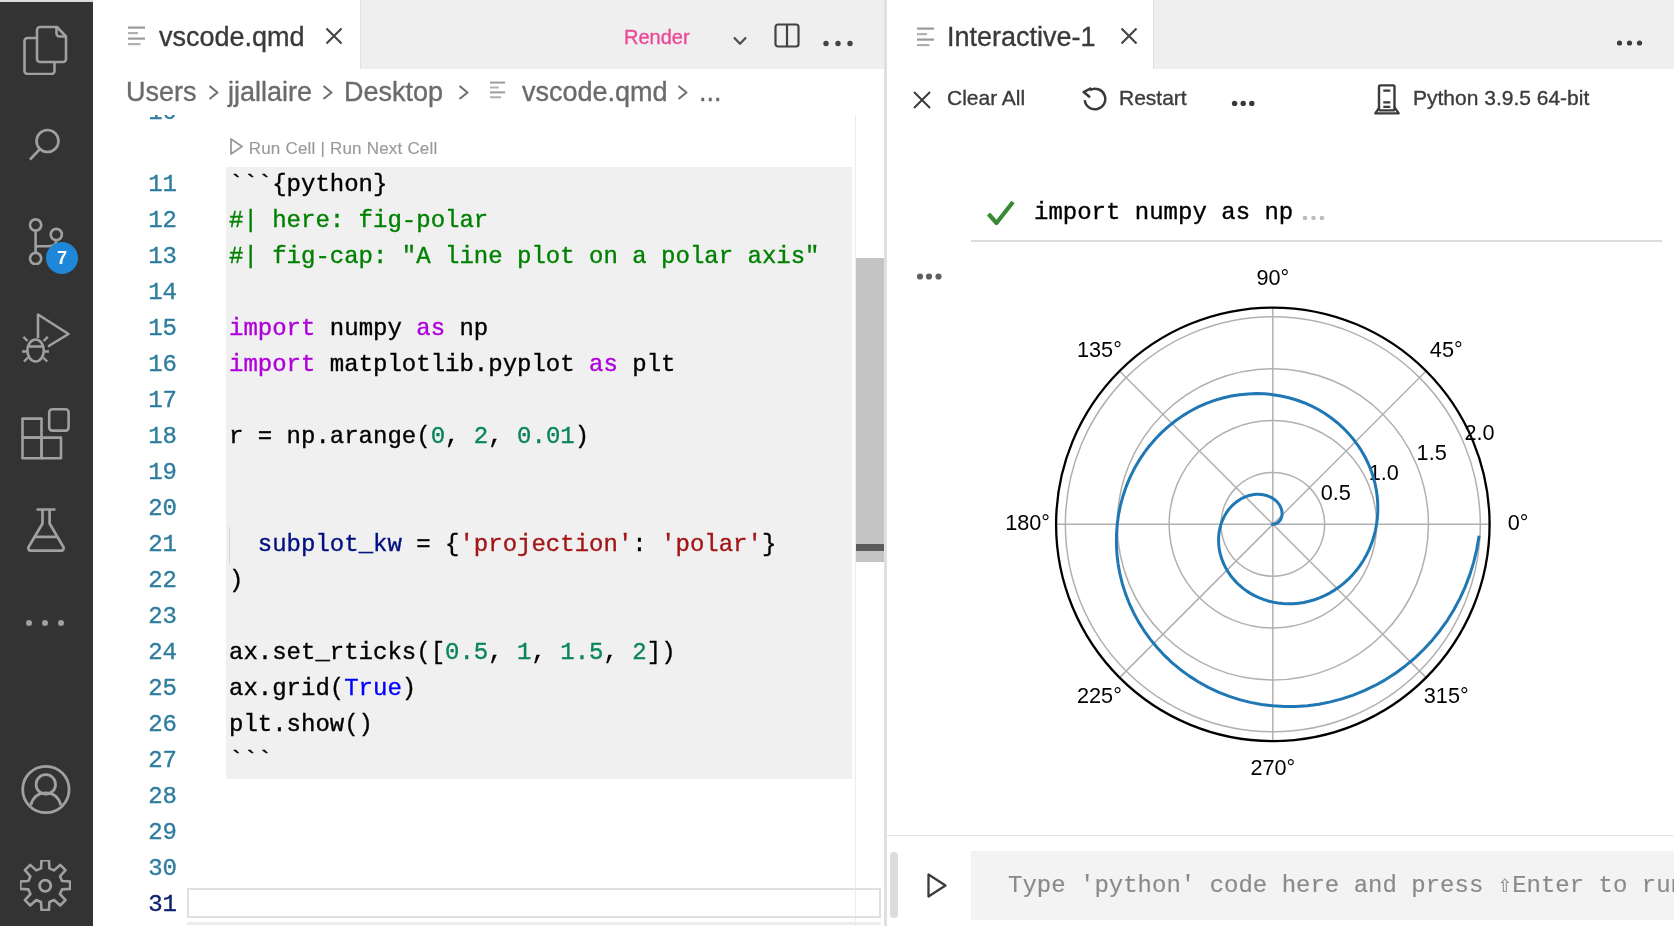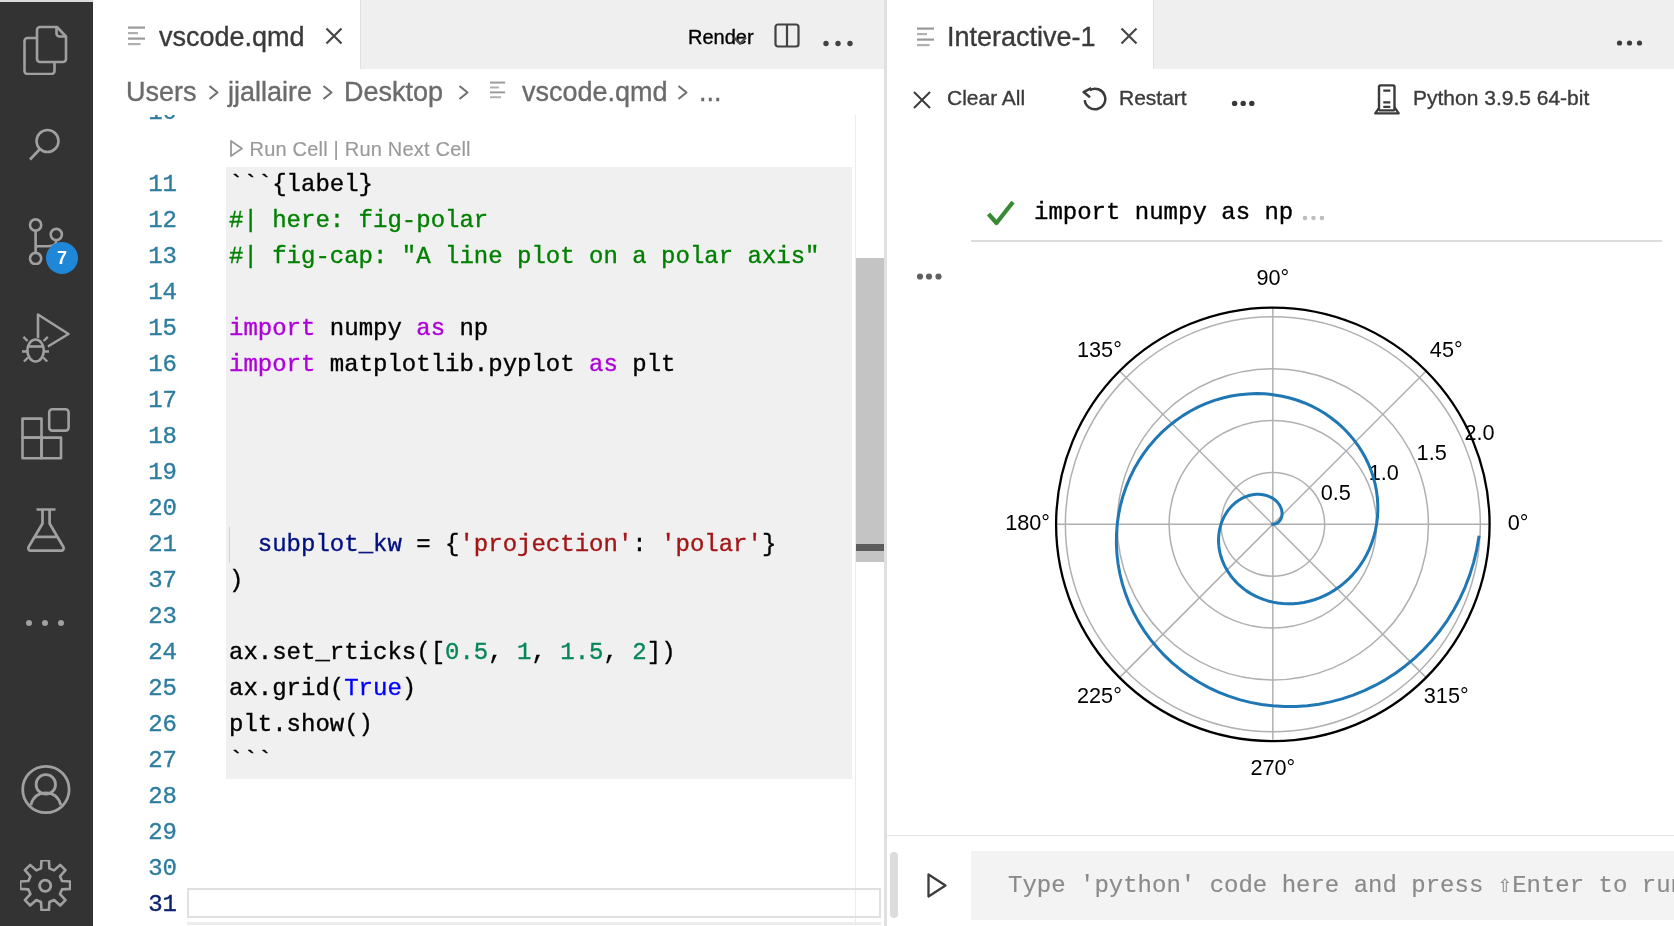--- a/index.html
+++ b/index.html
@@ -12,21 +12,21 @@
 #tabbar{left:93px;top:0;width:793px;height:69px;background:#efefef}
 #tab1{left:93px;top:0;width:268px;height:69px;background:#fff;border-right:1px solid #e0e0e0}
 .tablabel{font-size:27px;color:#3a3a3a}
 #breadcrumb{left:93px;top:69px;width:793px;height:46px;background:#fff}
 .bc{position:absolute;top:69px;height:46px;line-height:46px;color:#6b6b6b;font-size:27px;white-space:pre}
 #editor{left:93px;top:115px;width:791px;height:811px;background:#fff;overflow:hidden}
 .ln{position:absolute;width:84px;text-align:right;font-family:"Liberation Mono",monospace;font-size:24px;line-height:36px;color:#2e7d9e}
 .cl{position:absolute;left:136px;font-family:"Liberation Mono",monospace;font-size:24px;line-height:36px;white-space:pre;color:#000}
 #cellbg{left:133px;top:52px;width:626px;height:612px;background:#f0f0f0}
 .grn{color:#008000}.pur{color:#af00db}.num{color:#098658}.str{color:#a31515}.vbl{color:#001080}.kwb{color:#0000ff}
-#codelens{left:136px;top:16px;height:36px;color:#9a9a9a;font-size:20px;line-height:36px;-webkit-text-stroke:0.15px}
+#codelens{left:136px;top:16px;height:36px;color:#9a9a9a;font-size:17px;line-height:36px;-webkit-text-stroke:0.15px}
 #vscroll{left:763px;top:143px;width:28px;height:304px;background:#c4c4c4}
 #vsmark{left:763px;top:429px;width:28px;height:7px;background:#5b5b5b}
 #ovborder{left:762px;top:0;width:1px;height:811px;background:#ededed}
 #curline{left:94px;top:773px;width:694px;height:30px;border:2px solid #e0e0e0}
 #curline2{left:94px;top:807px;width:694px;height:3px;background:#ececec}
 
 #pborder{left:884px;top:0;width:3px;height:926px;background:#e0e0e0}
 #ptabbar{left:887px;top:0;width:787px;height:69px;background:#efefef}
 #ptab1{left:887px;top:0;width:267px;height:69px;background:#fff;border-right:1px solid #e0e0e0}
 .tbtxt{font-size:21px;color:#3b3b3b}
@@ -94,21 +94,21 @@
 <div class="abs" style="left:128px;top:26px"><svg width="18" height="21" viewBox="0 0 18 21">
       <rect x="0" y="0.5" width="17" height="2.2" fill="#9a9a9a"></rect>
       <rect x="0" y="6" width="10" height="2.2" fill="#b0b0b0"></rect>
       <rect x="0" y="11.5" width="17" height="2.2" fill="#9a9a9a"></rect>
       <rect x="0" y="17" width="12.5" height="2.2" fill="#b0b0b0"></rect>
     </svg></div>
 <div class="abs tablabel" style="left:159px;top:22px">vscode.qmd</div>
 <div class="abs" style="left:324px;top:26px"><svg width="20" height="20" viewBox="0 0 20 20">
       <path d="M2.5 2.5 L17.5 17.5 M17.5 2.5 L2.5 17.5" stroke="#474747" stroke-width="2.2" fill="none"></path>
     </svg></div>
-<div class="abs" style="left:688px;top:25px;font-size:20px;color:#000000;line-height:24px">Render</div>
+<div class="abs" style="left:624px;top:25px;font-size:20px;color:#ec4899;line-height:24px">Render</div>
 <div class="abs" style="left:732px;top:32px"><svg width="16" height="11" viewBox="0 0 16 11">
       <path d="M2 2.5 L8 8.7 L14 2.5" stroke="#4d4d4d" stroke-width="2.3" fill="none"></path>
     </svg></div>
 <div class="abs" style="left:774px;top:23px"><svg width="26" height="25" viewBox="0 0 26 25">
       <rect x="1.5" y="1.5" width="23" height="22" rx="2.5" fill="none" stroke="#424242" stroke-width="2.2"></rect>
       <line x1="13" y1="1.5" x2="13" y2="23.5" stroke="#424242" stroke-width="2.2"></line>
     </svg></div>
 <div class="abs" style="left:822px;top:34px"><svg width="33" height="9" viewBox="0 0 33 9">
       <circle cx="4" cy="4.5" r="2.7" fill="#424242"></circle>
       <circle cx="16" cy="4.5" r="2.7" fill="#424242"></circle>
@@ -138,37 +138,38 @@
       <path d="M2.5 2 L10.5 8.5 L2.5 15" stroke="#6e6e6e" stroke-width="2" fill="none"></path>
     </svg></span>
 <span class="bc" style="left:699px">...</span>
 <div class="abs" id="editor">
   <div class="abs" id="cellbg"></div>
   <div class="abs ln" style="top:-20px">10</div>
   <div class="abs" id="codelens"><svg width="15" height="19" viewBox="0 0 15 19" style="vertical-align:-2px">
         <path d="M2 2 L13 9.5 L2 17 Z" fill="none" stroke="#999999" stroke-width="1.8" stroke-linejoin="round"></path>
       </svg> <span style="letter-spacing:0.2px">Run Cell | Run Next Cell</span></div>
   <div class="abs ln" style="top:52px">11</div>
-<div class="abs cl" style="top:52px">```{label}</div>
+<div class="abs cl" style="top:52px">```{python}</div>
 <div class="abs ln" style="top:88px">12</div>
 <div class="abs cl" style="top:88px"><span class="grn">#| here: fig-polar</span></div>
 <div class="abs ln" style="top:124px">13</div>
 <div class="abs cl" style="top:124px"><span class="grn">#| fig-cap: "A line plot on a polar axis"</span></div>
 <div class="abs ln" style="top:160px">14</div>
 <div class="abs ln" style="top:196px">15</div>
 <div class="abs cl" style="top:196px"><span class="pur">import</span> numpy <span class="pur">as</span> np</div>
 <div class="abs ln" style="top:232px">16</div>
 <div class="abs cl" style="top:232px"><span class="pur">import</span> matplotlib.pyplot <span class="pur">as</span> plt</div>
 <div class="abs ln" style="top:268px">17</div>
 <div class="abs ln" style="top:304px">18</div>
+<div class="abs cl" style="top:304px">r = np.arange(<span class="num">0</span>, <span class="num">2</span>, <span class="num">0.01</span>)</div>
 <div class="abs ln" style="top:340px">19</div>
 <div class="abs ln" style="top:376px">20</div>
 <div class="abs ln" style="top:412px">21</div>
 <div class="abs cl" style="top:412px">  <span class="vbl">subplot_kw</span> = {<span class="str">'projection'</span>: <span class="str">'polar'</span>}</div>
-<div class="abs ln" style="top:448px">37</div>
+<div class="abs ln" style="top:448px">22</div>
 <div class="abs cl" style="top:448px">)</div>
 <div class="abs ln" style="top:484px">23</div>
 <div class="abs ln" style="top:520px">24</div>
 <div class="abs cl" style="top:520px">ax.set_rticks([<span class="num">0.5</span>, <span class="num">1</span>, <span class="num">1.5</span>, <span class="num">2</span>])</div>
 <div class="abs ln" style="top:556px">25</div>
 <div class="abs cl" style="top:556px">ax.grid(<span class="kwb">True</span>)</div>
 <div class="abs ln" style="top:592px">26</div>
 <div class="abs cl" style="top:592px">plt.show()</div>
 <div class="abs ln" style="top:628px">27</div>
 <div class="abs cl" style="top:628px">```</div>

